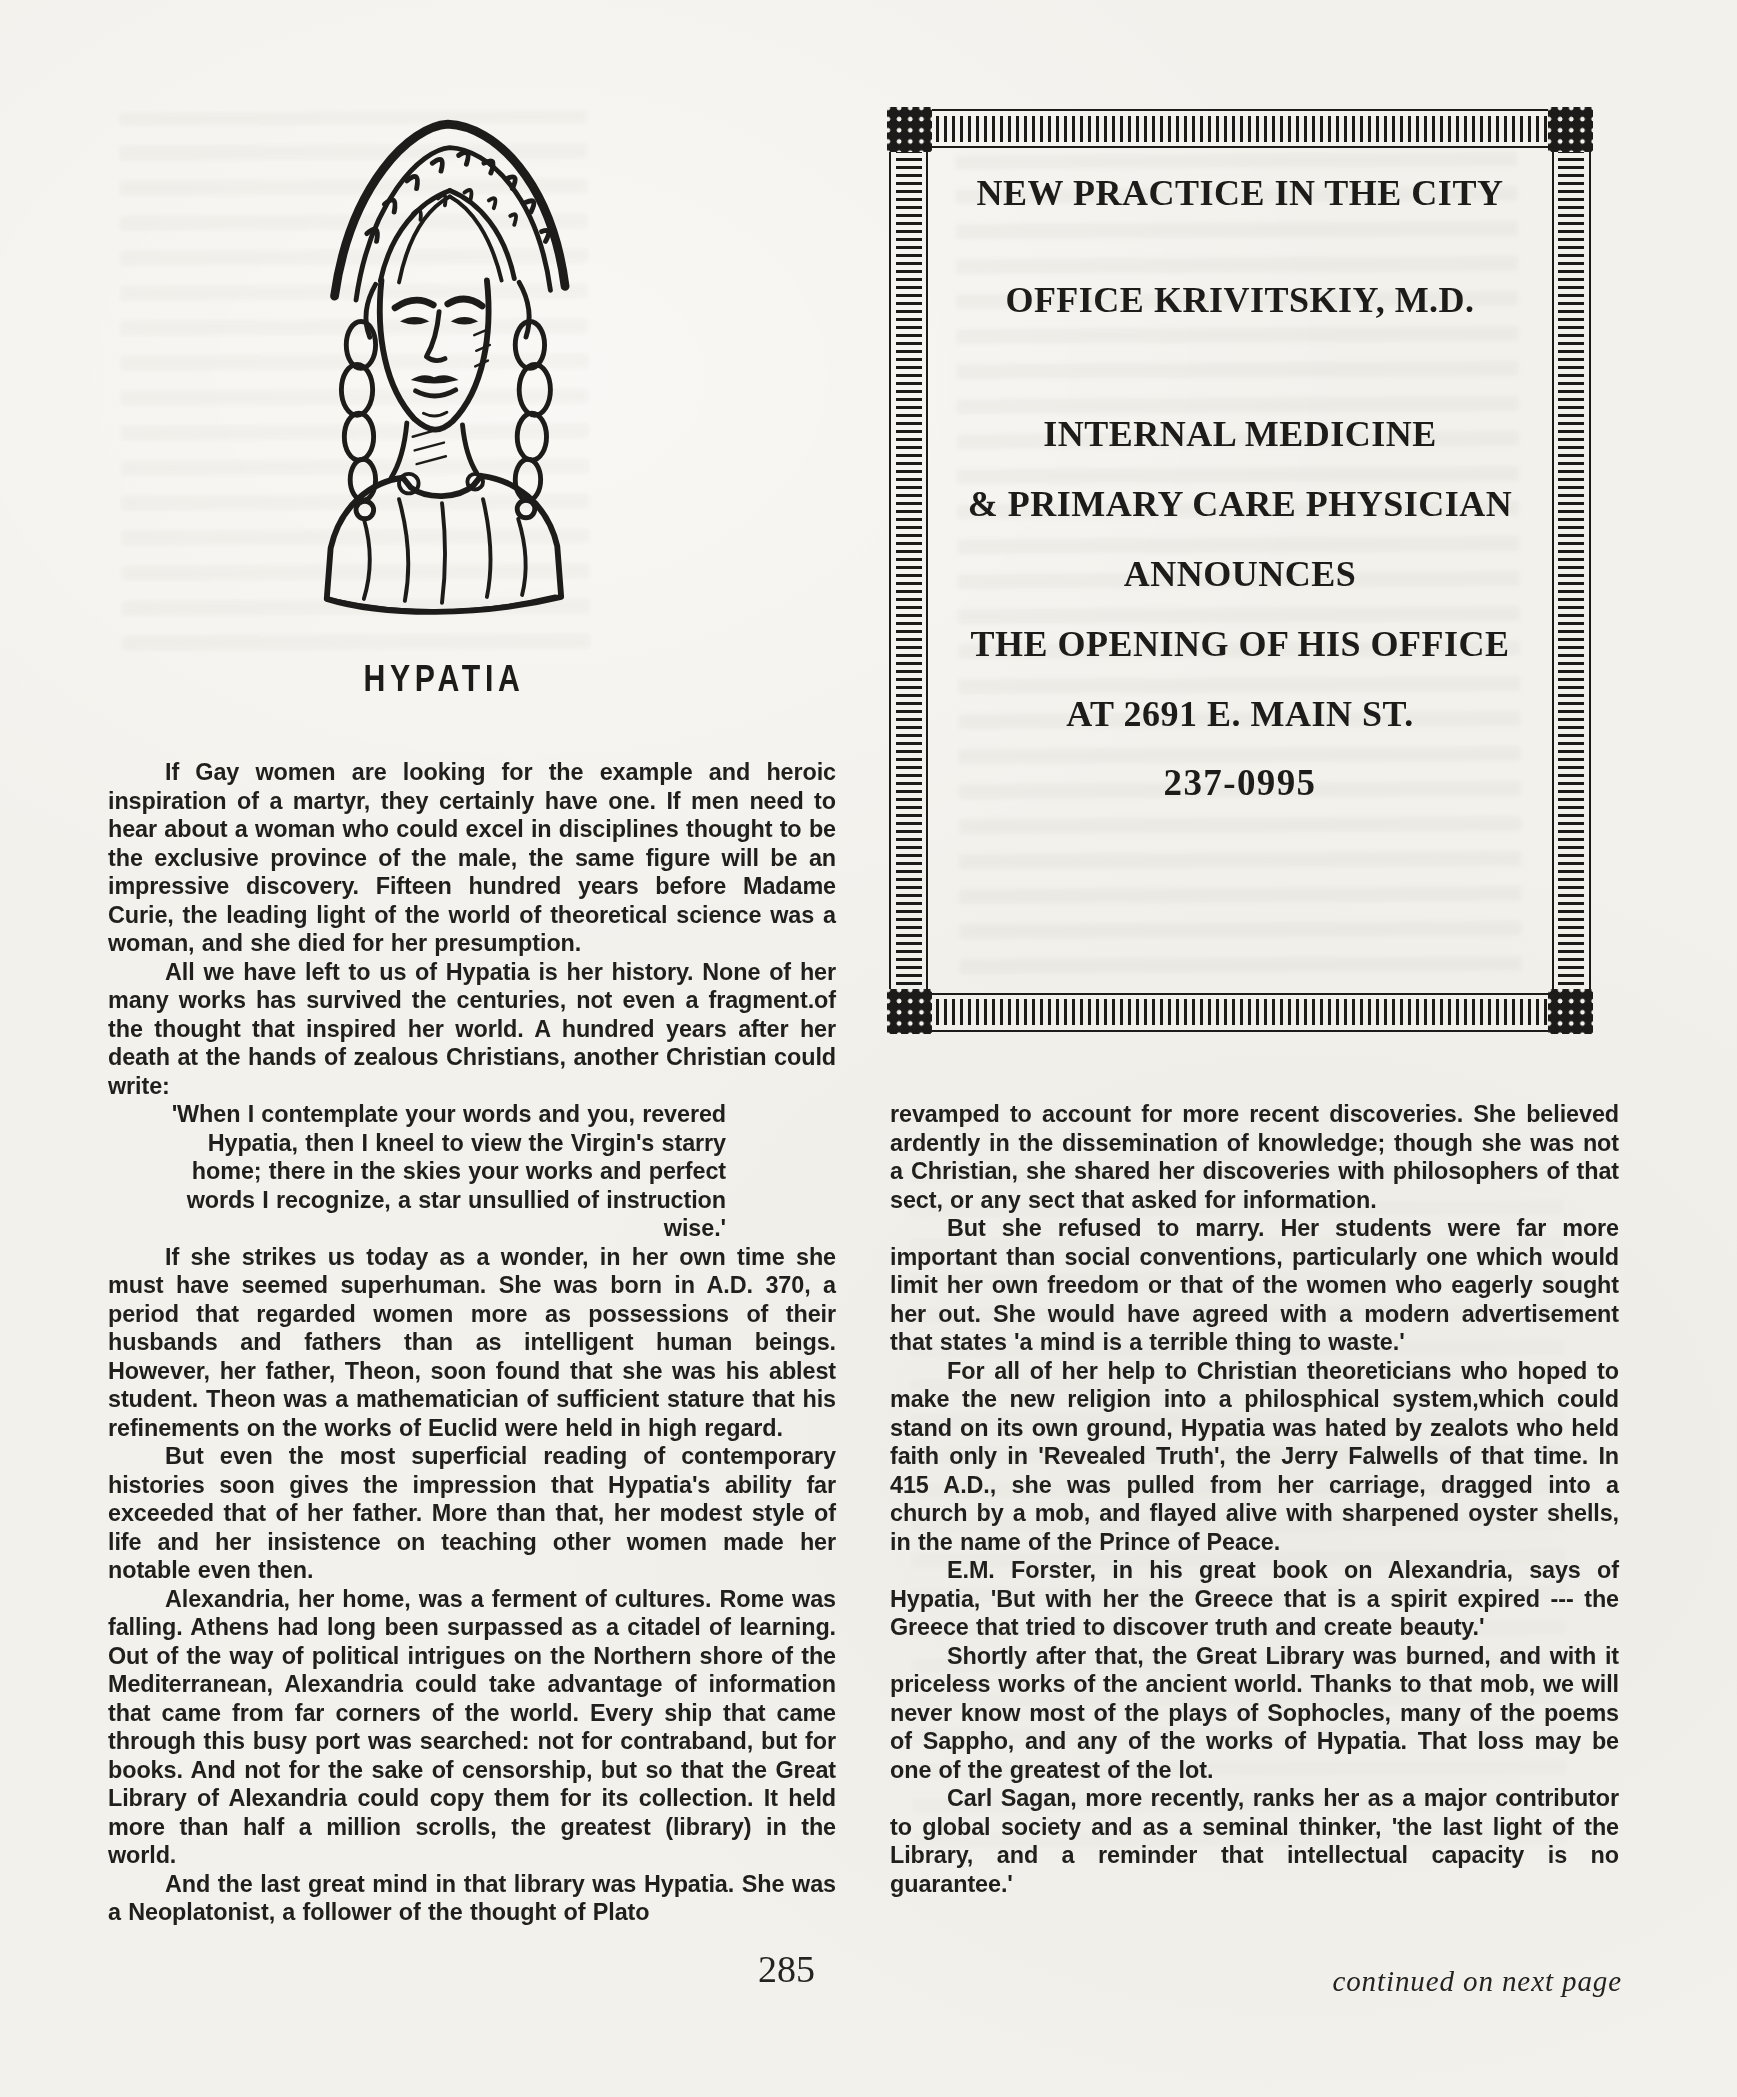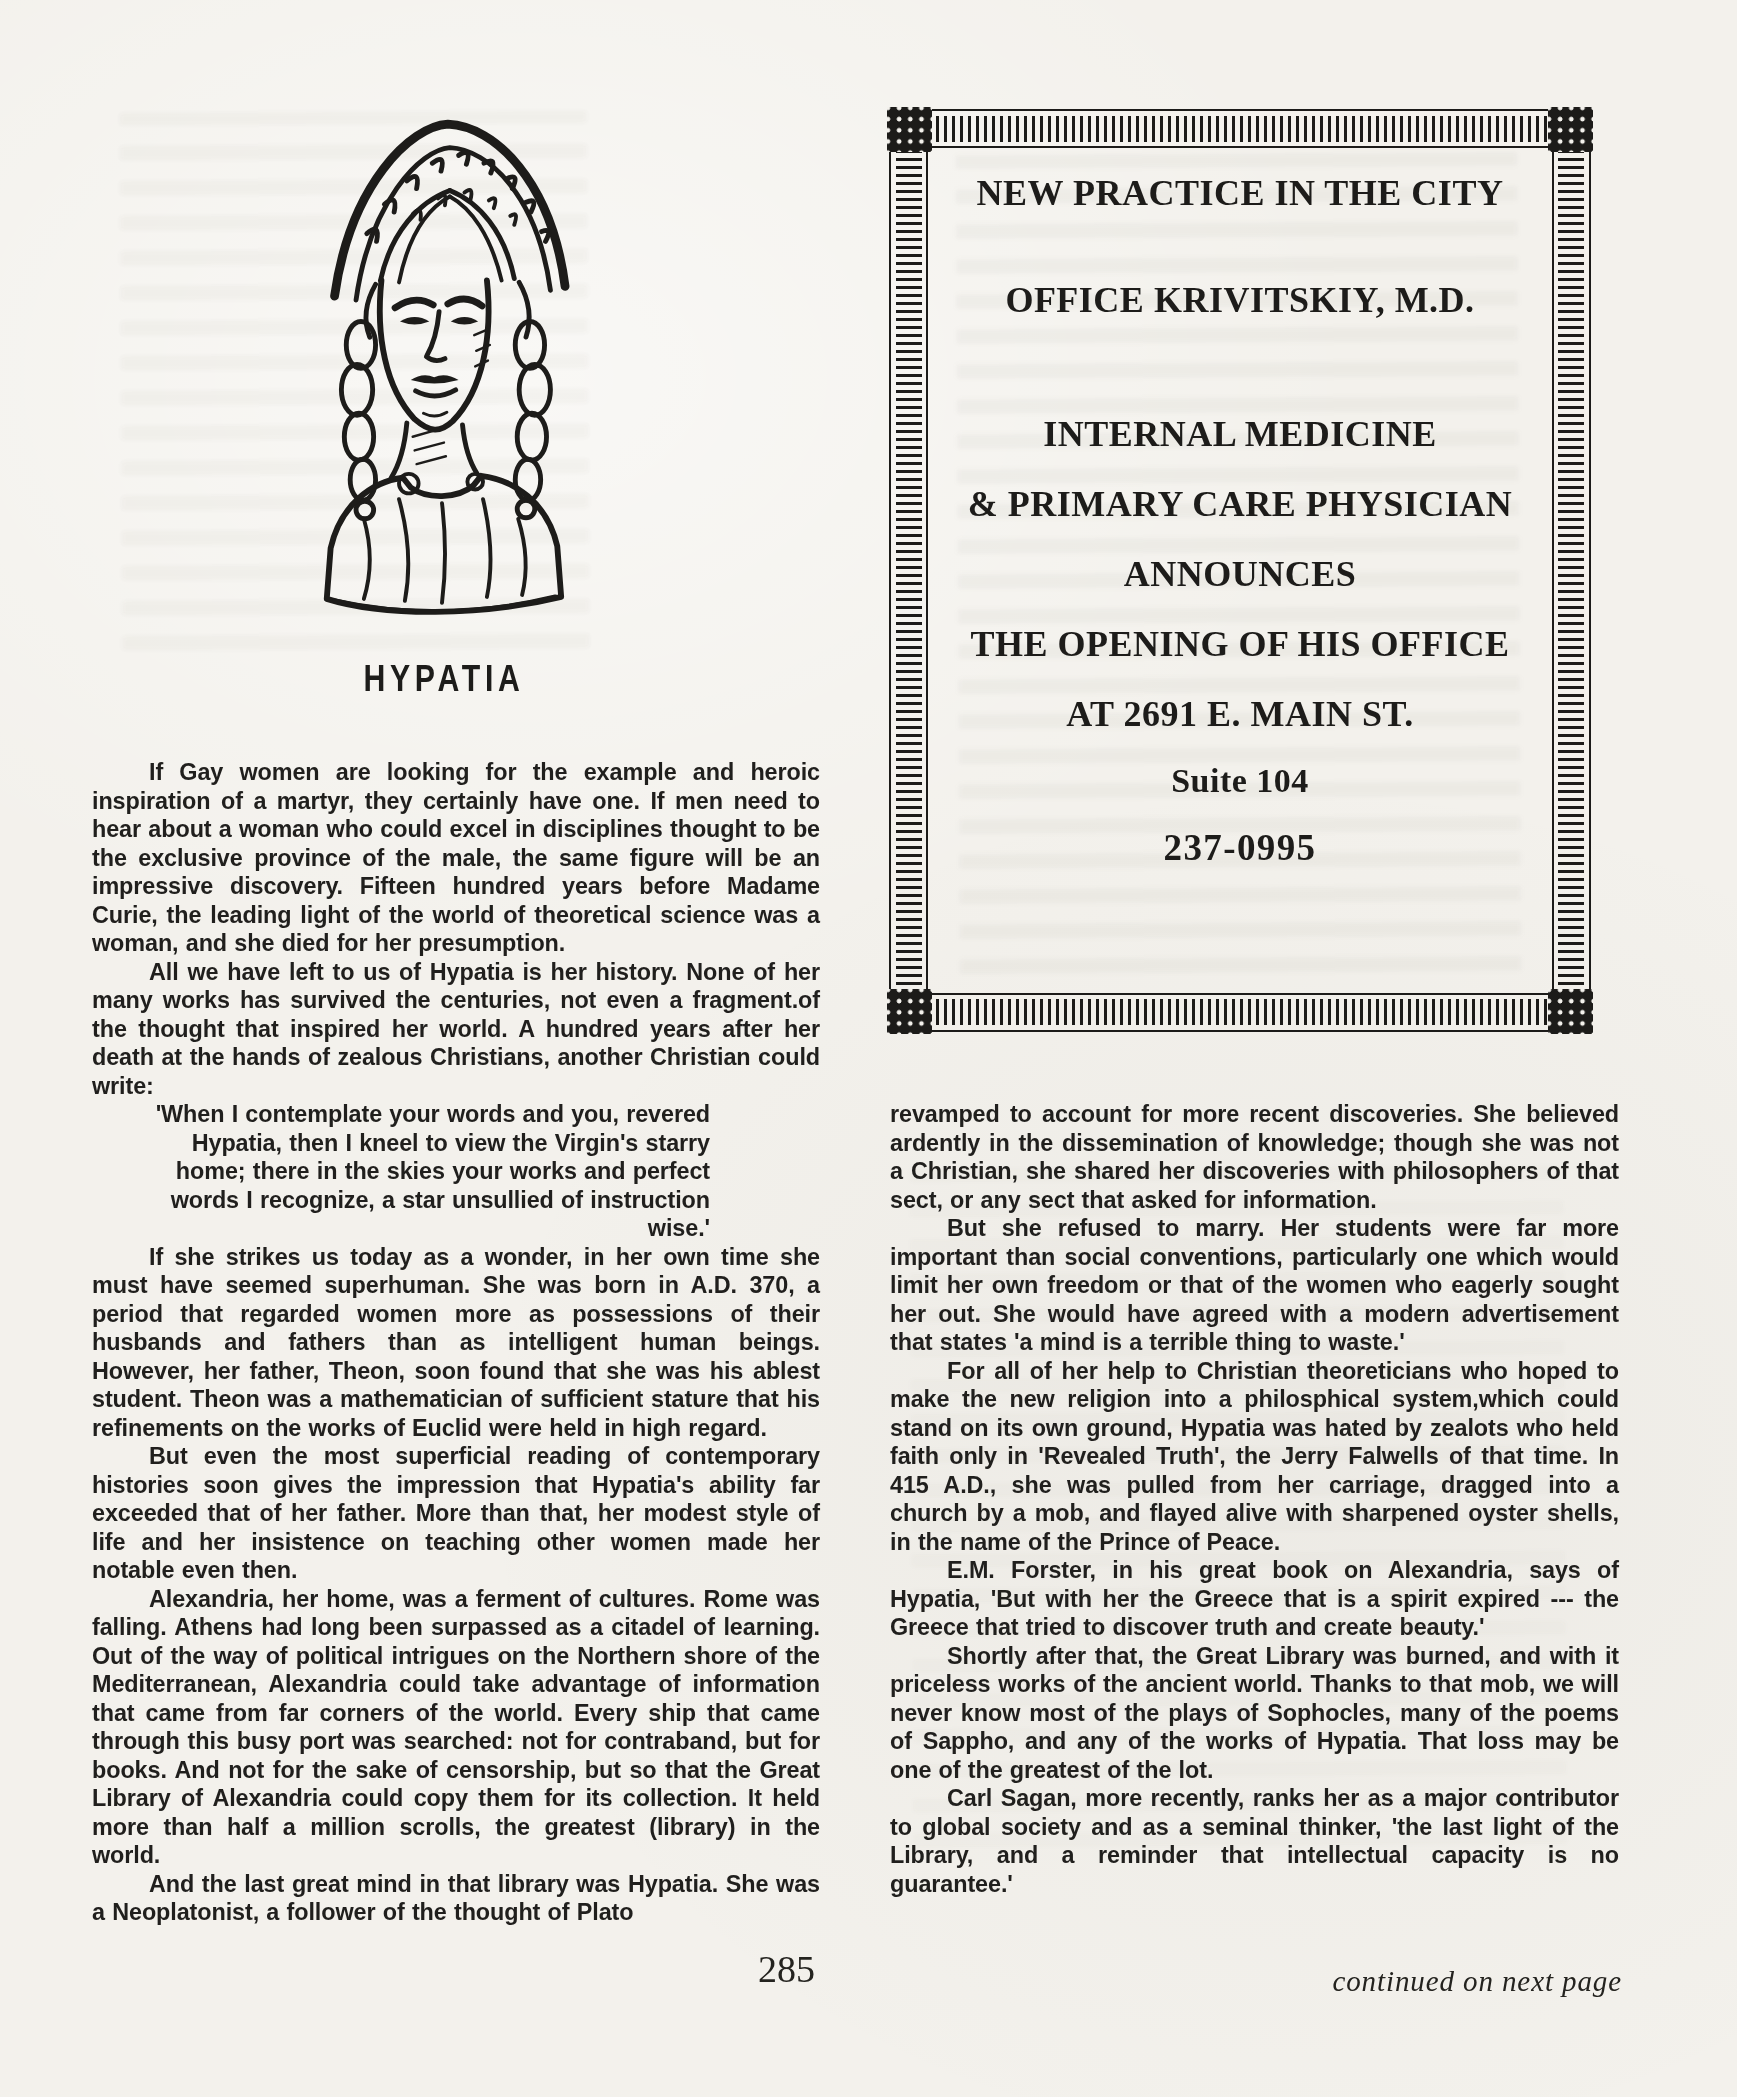--- a/index.html
+++ b/index.html
@@ -47,21 +47,21 @@
     text-align:justify;
     letter-spacing:-0.1px;
     word-spacing:0.9px;
   }
   .col p{ text-indent:57px; }
   .col p.noindent{ text-indent:0; }
   .col p.quote{
     margin-left:49px; margin-right:110px;
     text-indent:0; text-align:right;
   }
-  .col-left { left:92px;  top:758px; width:728px; }
+  .col-left { left:108px;  top:758px; width:728px; }
   .col-right{ left:890px; top:1100px; width:729px; }
 
   
   .ad{ position:absolute; left:887px; top:107px; width:706px; height:927px; }
   .ad .strip-h{
     position:absolute; left:41px; right:41px; height:39px;
     border-top:2.8px solid #1c1b19; border-bottom:2.8px solid #1c1b19;
     padding:4.7px 0;
     background:repeating-linear-gradient(90deg,#1c1b19 0 3.3px, rgba(0,0,0,0) 3.3px 8px) content-box;
   }
@@ -209,21 +209,20 @@
     <div class="corner c-bl"></div>
     <div class="corner c-br"></div>
     <div class="ad-content">
       <div class="ad-l1">NEW PRACTICE IN THE CITY</div>
       <div class="ad-l2">OFFICE KRIVITSKIY, M.D.</div>
       <div class="ad-l3">INTERNAL MEDICINE</div>
       <div class="ad-l4">&amp; PRIMARY CARE PHYSICIAN</div>
       <div class="ad-l5">ANNOUNCES</div>
       <div class="ad-l6">THE OPENING OF HIS OFFICE</div>
       <div class="ad-l7">AT 2691 E. MAIN ST.</div>
-      <div class="ad-l8">Suite 104</div>
       <div class="ad-l10">237-0995</div>
     </div>
   </div>
 
   <div class="col col-right">
     <p class="noindent">revamped to account for more recent discoveries. She believed ardently in the dissemination of knowledge; though she was not a Christian, she shared her discoveries with philosophers of that sect, or any sect that asked for information.</p>
     <p>But she refused to marry. Her students were far more important than social conventions, particularly one which would limit her own freedom or that of the women who eagerly sought her out. She would have agreed with a modern advertisement that states 'a mind is a terrible thing to waste.'</p>
     <p>For all of her help to Christian theoreticians who hoped to make the new religion into a philosphical system,which could stand on its own ground, Hypatia was hated by zealots who held faith only in 'Revealed Truth', the Jerry Falwells of that time. In 415 A.D., she was pulled from her carriage, dragged into a church by a mob, and flayed alive with sharpened oyster shells, in the name of the Prince of Peace.</p>
     <p>E.M. Forster, in his great book on Alexandria, says of Hypatia, 'But with her the Greece that is a spirit expired --- the Greece that tried to discover truth and create beauty.'</p>
     <p>Shortly after that, the Great Library was burned, and with it priceless works of the ancient world. Thanks to that mob, we will never know most of the plays of Sophocles, many of the poems of Sappho, and any of the works of Hypatia. That loss may be one of the greatest of the lot.</p>

